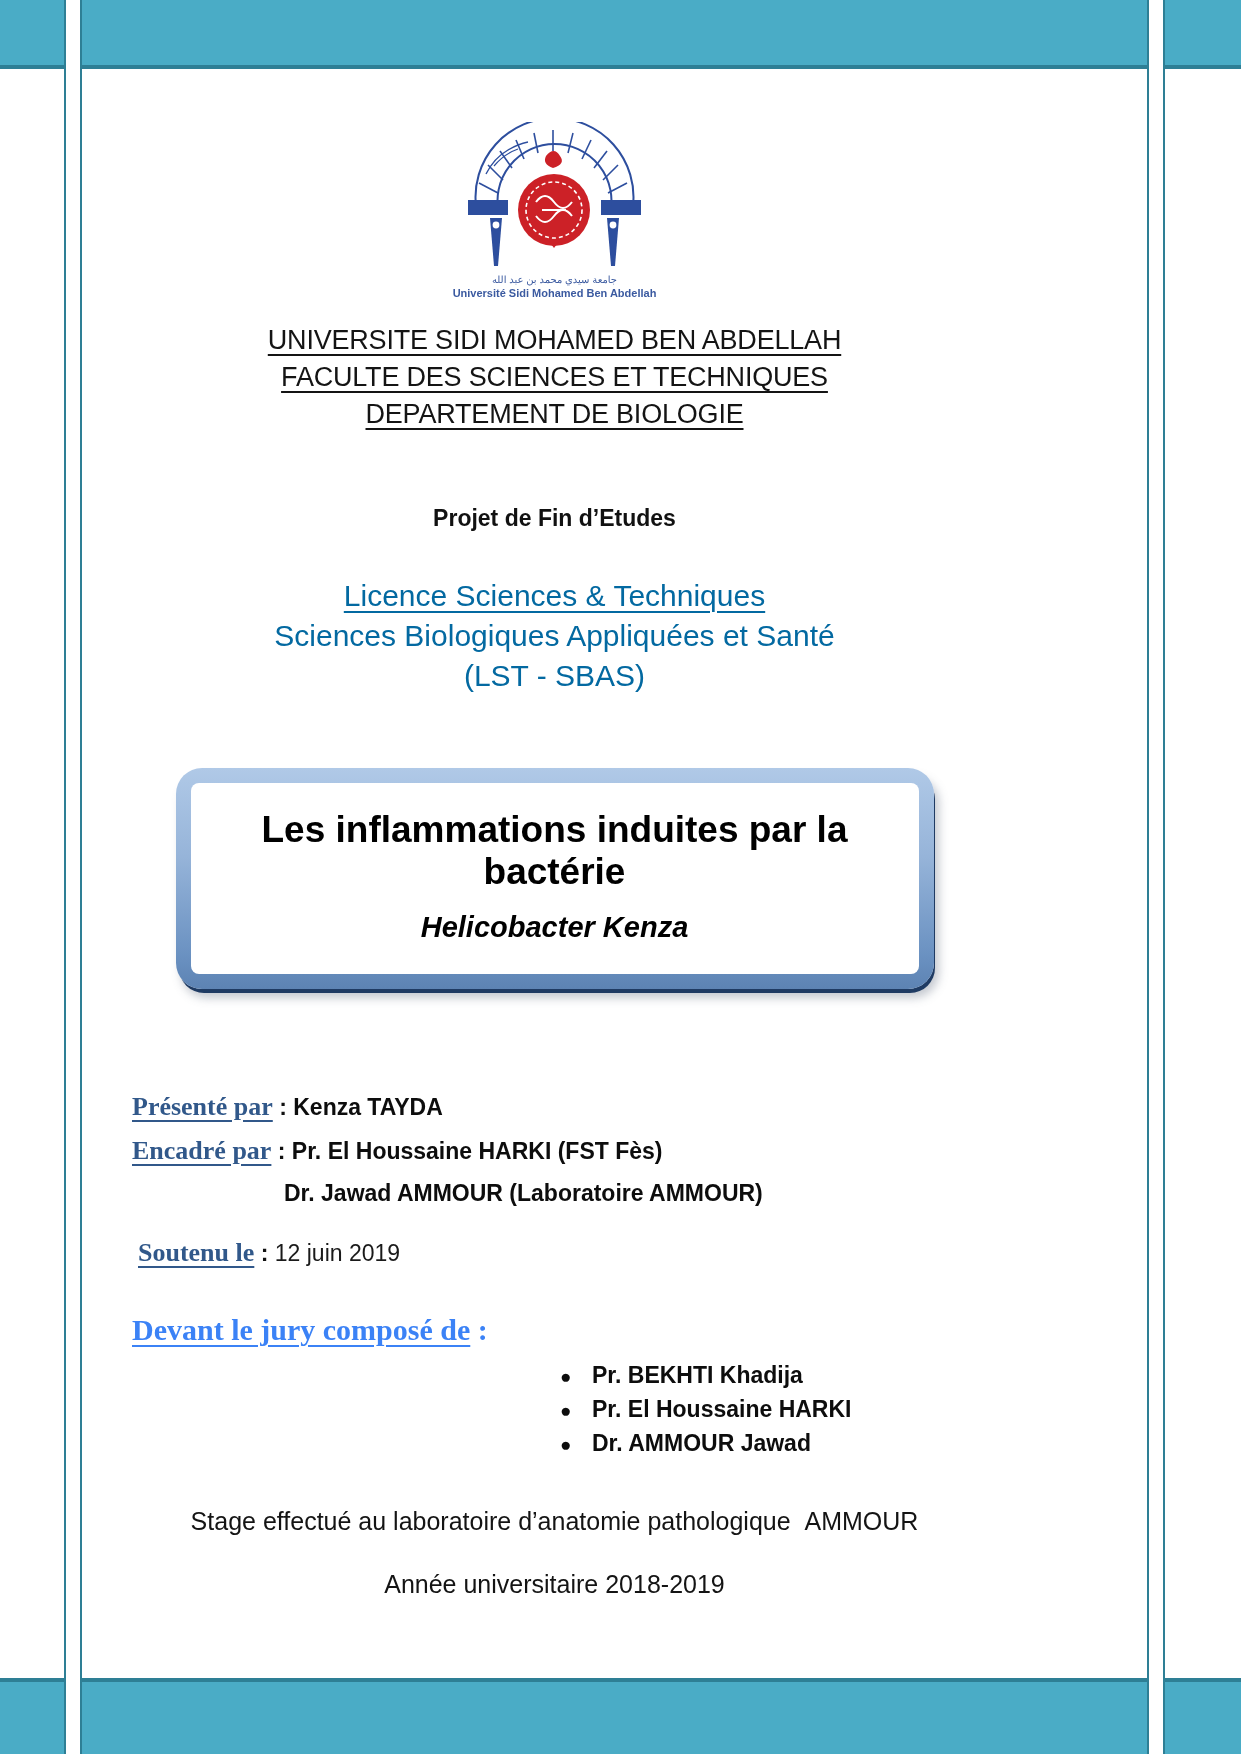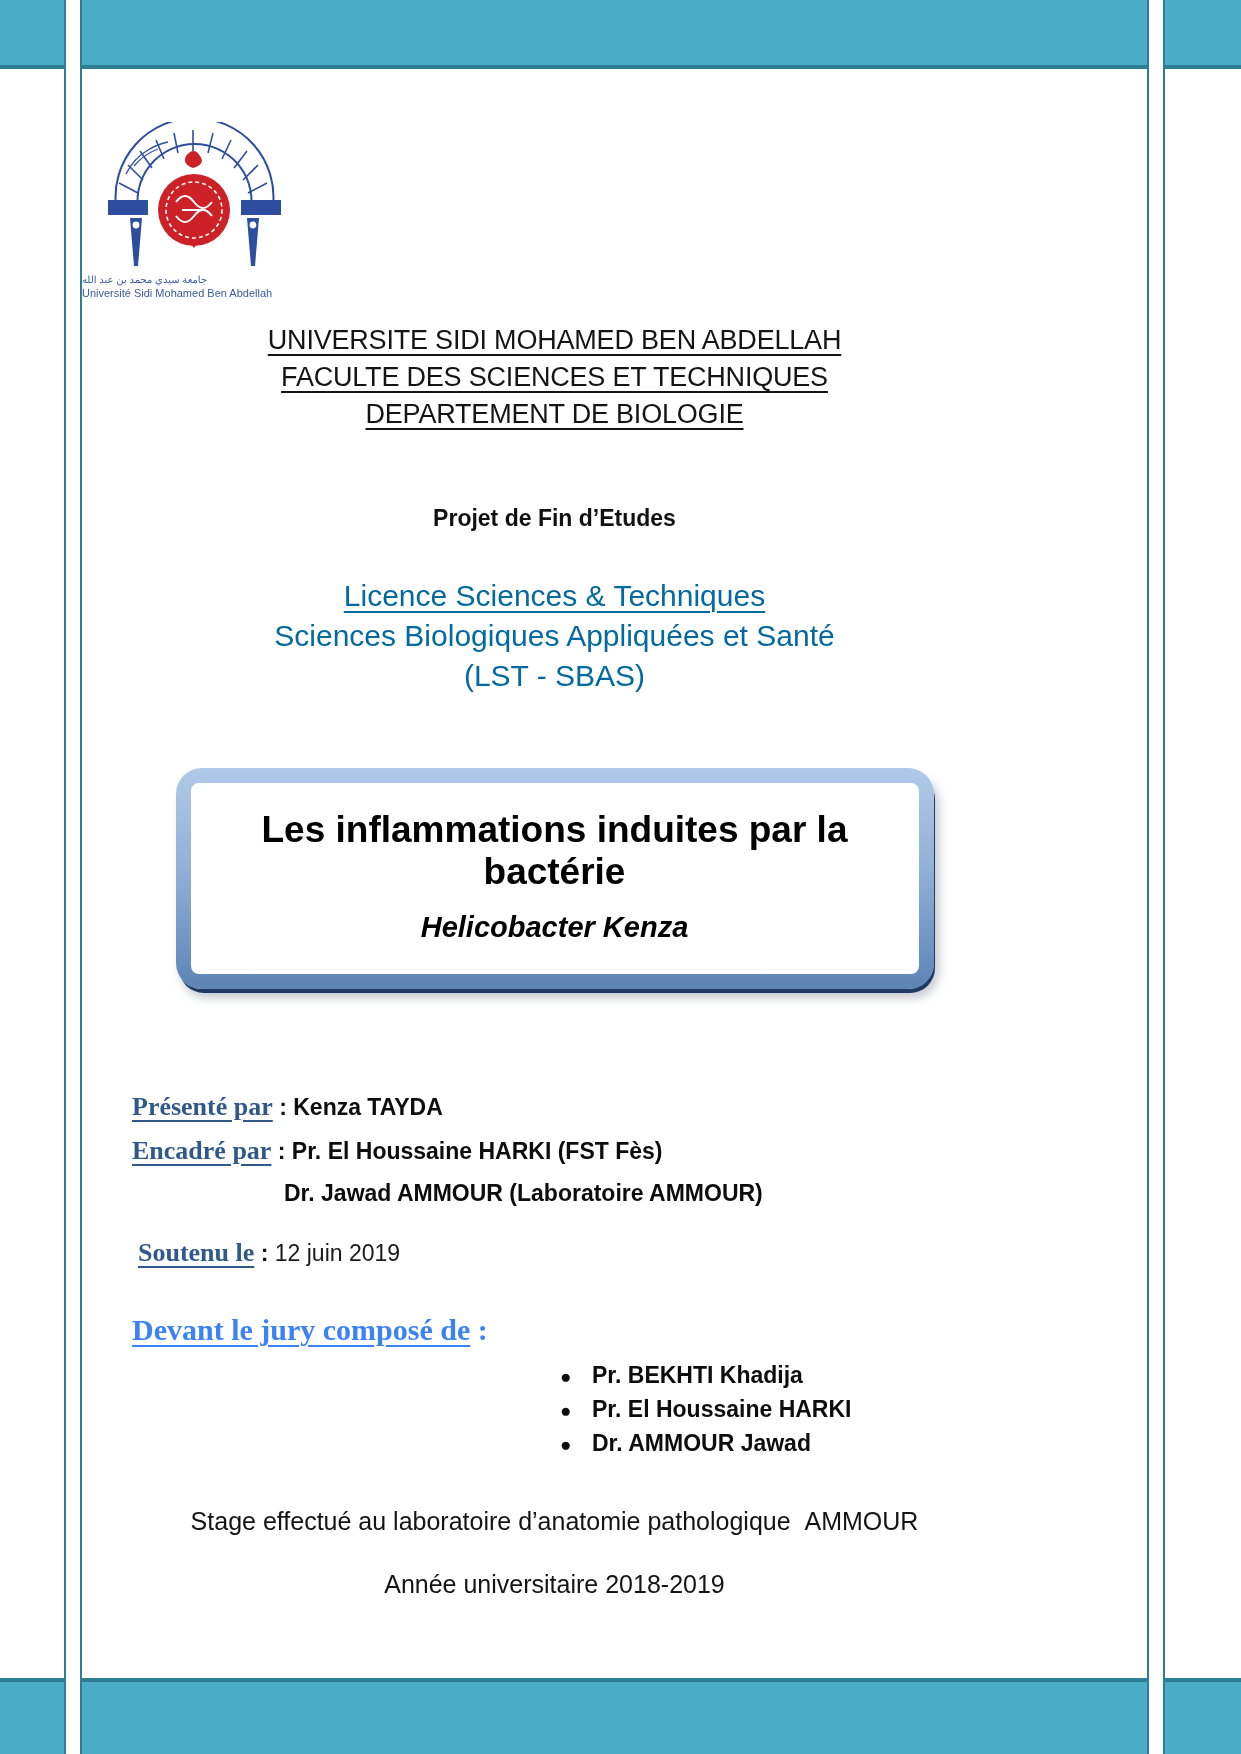--- a/index.html
+++ b/index.html
@@ -12,23 +12,23 @@
   .band-top{top:0;height:65px;border-bottom:4px solid #2e7f95;}
   .band-bottom{bottom:0;height:72px;border-top:4px solid #2e7f95;}
   .stripe{position:absolute;top:0;bottom:0;width:14px;background:#ffffff;
     border-left:2px solid #2e7f95;border-right:2px solid #2e7f95;z-index:2;}
   .stripe-left{left:64px;}
   .stripe-right{left:1147px;}
   
   .content{position:absolute;left:82px;top:0;width:945px;z-index:3;}
   .center{text-align:center;}
   
-  .logo-wrap{margin-top:122px;text-align:left;}
+  .logo-wrap{margin-top:122px;text-align:center;}
   .logo-caption1{font-size:10px;line-height:12px;color:#3b5aa0;letter-spacing:1px;}
-  .logo-caption2{font-size:11px;line-height:14px;color:#3b5aa0;font-weight:normal;}
+  .logo-caption2{font-size:11px;line-height:14px;color:#3b5aa0;font-weight:bold;}
   
   .univ{margin-top:22px;font-size:27px;line-height:37px;letter-spacing:-0.2px;color:#141414;}
   .univ span{text-decoration:underline;text-underline-offset:5px;text-decoration-thickness:2px;}
   
   .kicker{margin-top:72px;font-size:23px;font-weight:bold;color:#111;}
   
   .degree{margin-top:44px;font-size:30px;line-height:40px;color:#0369a1;}
   .degree .u{text-decoration:underline;text-underline-offset:5px;text-decoration-thickness:2px;}
   
   .title-box{

